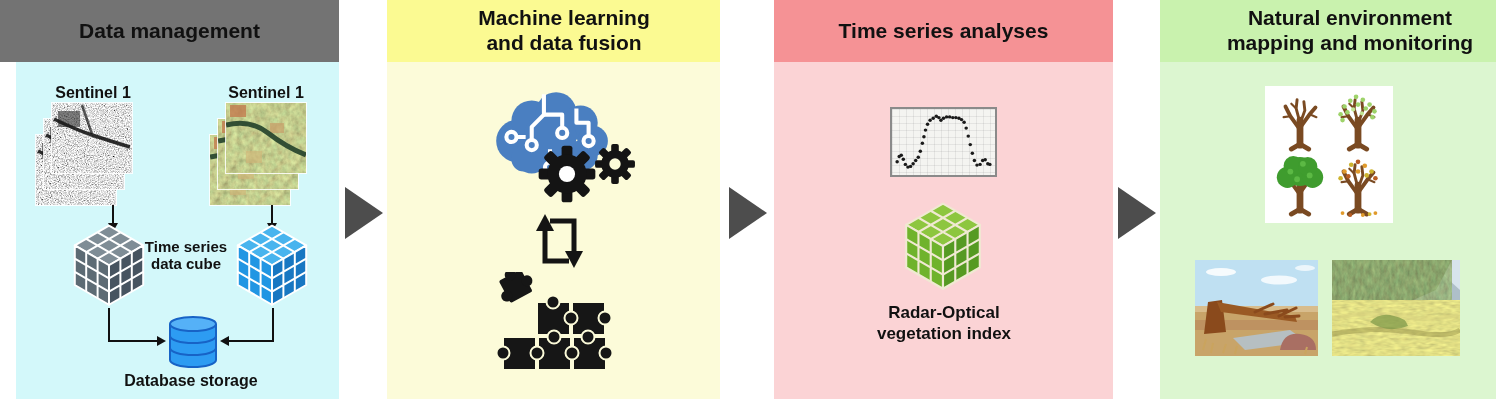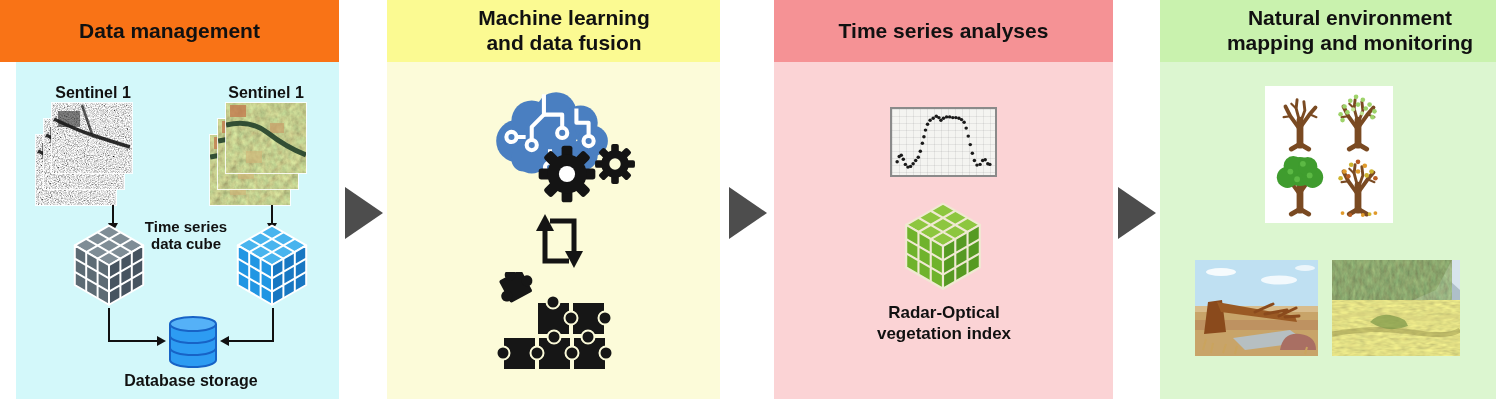--- a/index.html
+++ b/index.html
@@ -104,21 +104,21 @@
         <path d="M0,12 L10,-2 L16,-9" stroke-width="4"></path>
         <path d="M0,7 L-4,-8 L-3,-17" stroke-width="3"></path>
         <path d="M0,8 L5,-6 L4,-15" stroke-width="3"></path>
         <path d="M-10,0 L-17,1 M10,-2 L17,1 M-4,-8 L-9,-13" stroke-width="2.2"></path>
         <path d="M0,29 L-9,34 M0,29 L9,34" stroke-width="5"></path>
       </g>
     </defs>
   </svg>
 
   <div class="panel" style="left:0;width:339px;">
-    <div class="phead" style="background: #f97316;">
+    <div class="phead" style="background: #737373;">
       <div>
         <span class="tline">Data management</span>
 
       </div>
     </div>
     <div class="pbody" style="background: rgb(211, 248, 250); margin-left: 16px;">
 
       <div class="slabel" style="left:18px;top:22px;width:118px;">Sentinel 1</div>
       <div class="slabel" style="left:190px;top:22px;width:120px;">Sentinel 1</div>
 
@@ -143,21 +143,21 @@
         <svg class="layer" style="left:16px;top:0" width="80" height="70" viewBox="0 0 80 70">
             <use href="#s2-img"></use>
           </svg>
       </div>
 
       <div class="vline" style="left:96px;top:143px;height:18px;"></div>
       <div class="ah-down" style="left:92px;top:161px;"></div>
       <div class="vline" style="left:255px;top:143px;height:18px;"></div>
       <div class="ah-down" style="left:251px;top:161px;"></div>
 
-      <div class="smlabel" style="left:118px;top:156px;width:104px;">
+      <div class="smlabel" style="left:118px;top:176px;width:104px;">
         <span class="tline">Time series</span>
         <span class="tline">data cube</span>
       </div>
 
       <svg class="abs" style="left:55px;top:162px;--ctop:#7f8d96;--cleft:#5d6b74;--cright:#475460;--edge:#fff" width="76" height="84" viewBox="0 0 100 110">
           <use href="#cube-geo"></use>
         </svg>
       <svg class="abs" style="left:218px;top:162px;--ctop:#49b4ee;--cleft:#2196e3;--cright:#1877c2;--edge:#fff" width="76" height="84" viewBox="0 0 100 110">
           <use href="#cube-geo"></use>
         </svg>

